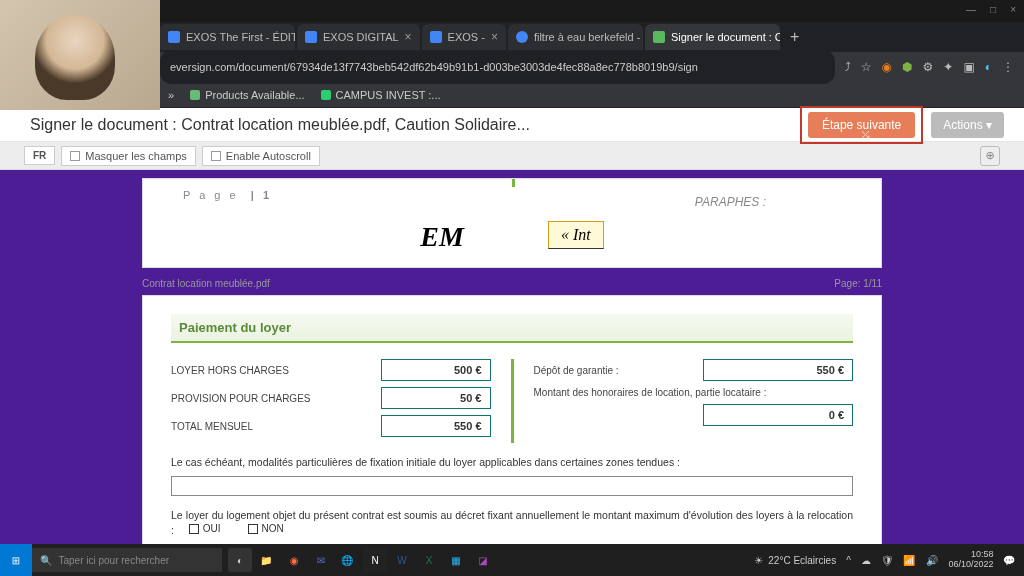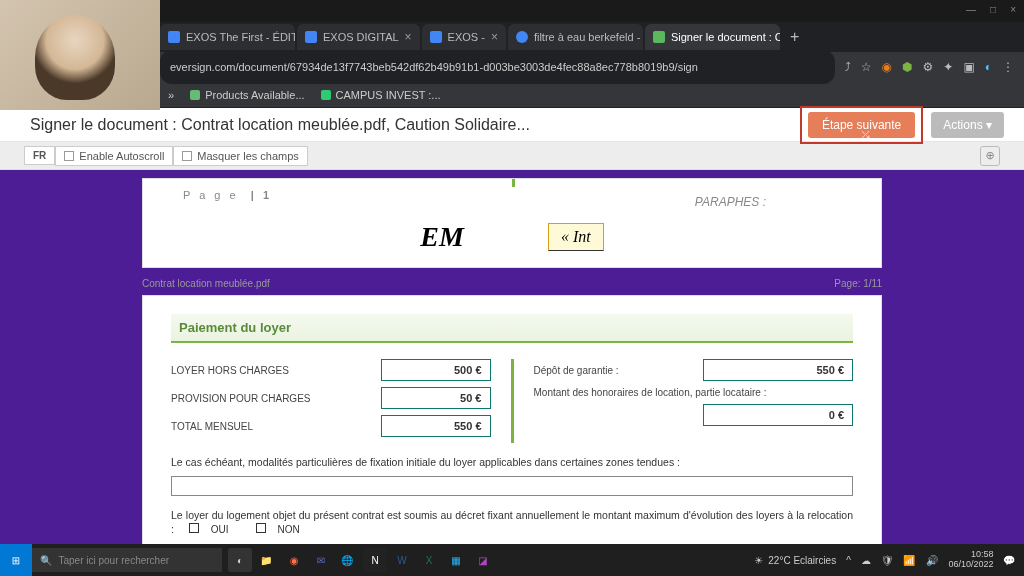--- a/index.html
+++ b/index.html
@@ -27,50 +27,50 @@
   .bm .bicon { width:10px; height:10px; background:#6b7; border-radius:2px; }
   
   .app { background:#fff; height: 34px; display:flex; align-items:center; justify-content:space-between; padding: 0 20px 0 30px; border-bottom:1px solid #e5e5e5; }
   .title { font-size:16px; color:#333; font-weight:500; }
   .headbtns { display:flex; gap:8px; align-items:center; }
   .highlight-box { border:2px solid #c1392b; padding:4px 6px; display:flex; }
   .nextbtn { background:#e67e5a; color:#fff; padding:6px 14px; font-size:12px; border-radius:3px; position:relative; }
   .nextbtn::after { content:'⤰'; position:absolute; left:50%; bottom:-3px; font-size:10px; color:#fff; }
   .actions { background:#bbb; color:#fff; padding:6px 12px; font-size:12px; border-radius:3px; }
   
-  .toolbar { background:#ededed; height:28px; display:flex; align-items:center; padding: 0 24px; border-bottom:1px solid #ddd; }
+  .toolbar { background:#ededed; height:28px; display:flex; align-items:center; padding: 0 24px; gap:6px; border-bottom:1px solid #ddd; }
   .fr { background:#fff; border:1px solid #ccc; padding:3px 8px; font-size:10px; font-weight:bold; color:#555; }
   .chk { background:#fff; border:1px solid #ccc; padding:3px 8px; font-size:11px; color:#555; display:flex; align-items:center; gap:5px; }
   .chk .box { width:10px; height:10px; border:1px solid #999; }
   .zoom { margin-left:auto; width:20px; height:20px; border:1px solid #bbb; border-radius:3px; display:flex; align-items:center; justify-content:center; font-size:11px; color:#888; }
   
   .workspace { background:#4c1d95; height: 406px; overflow:hidden; padding: 8px 0; }
   
   .page1 { width: 740px; margin: 0 auto 10px; background:#fff; padding: 6px 40px 14px; border:1px solid #ddd; position:relative; }
   .pagenum { font-size:11px; color:#888; letter-spacing:3px; }
   .green-divider { position:absolute; left:50%; top:0; width:3px; height:8px; background:#7cb342; }
   .paraphes { text-align:center; font-size:12px; font-style:italic; color:#888; position:absolute; right:115px; top:16px; }
-  .sigs { display:flex; justify-content:center; gap:84px; margin-top:18px; align-items:center; }
+  .sigs { display:flex; justify-content:center; gap:84px; margin-top:18px; align-items:flex-start; }
   .em { font-family: 'Brush Script MT', cursive; font-size:28px; font-weight:bold; font-style:italic; }
   .initbox { background:#fef9d7; border:1px solid #d4a017; padding:4px 12px; font-family:cursive; font-size:16px; font-style:italic; border-bottom: 1px solid #333; }
   
   .docname { width: 740px; margin: 0 auto 6px; display:flex; justify-content:space-between; font-size:10px; color:#999; }
   
   .page2 { width: 740px; margin: 0 auto; background:#fff; padding: 18px 28px; border:1px solid #ddd; font-size:11px; color:#333; }
   .section-head { color:#5a8a3a; font-weight:bold; font-size:13px; padding: 6px 8px; border-bottom:2px solid #7cb342; background:linear-gradient(#f5f9f0,#eaf3df); margin-bottom:16px; }
   .cols { display:flex; gap:20px; }
   .col { flex:1; }
   .row { display:flex; align-items:center; margin-bottom:6px; gap:24px; }
   .row label { flex:1; font-size:10px; color:#444; }
   .valbox { border:1px solid #0f766e; padding:4px 8px; width:110px; text-align:right; font-weight:bold; font-size:11px; }
   .valbox.wide { width:150px; }
   .divider { width:3px; background:#7cb342; align-self:stretch; }
   .para { font-size:10.5px; color:#333; text-align:justify; margin-top:12px; line-height:1.4; }
   .longbox { border:1px solid #888; height:20px; margin:6px 0; }
-  .inline-chk { display:inline-flex; gap:12px; margin: 0 12px; font-size:10px; }
+  .inline-chk { display:inline-flex; align-items:center; gap:4px; margin: 0 12px; font-size:10px; }
   .inline-chk .sq { width:10px; height:10px; border:1.5px solid #333; }
   
   .taskbar { position:absolute; bottom:0; left:0; right:0; height:32px; background:#1f1f1f; display:flex; align-items:center; color:#ccc; font-size:10px; }
   .start { width:32px; height:32px; display:flex; align-items:center; justify-content:center; background:#0078d4; color:#fff; }
   .search { background:#333; height:24px; width:190px; display:flex; align-items:center; padding:0 8px; gap:6px; color:#888; }
   .tbicons { display:flex; gap:3px; margin-left:6px; }
   .tbicons span { width:24px; height:24px; display:flex; align-items:center; justify-content:center; border-radius:2px; }
   .tray { margin-left:auto; display:flex; align-items:center; gap:10px; padding-right:8px; }
   .weather { display:flex; align-items:center; gap:5px; }
   .clock { text-align:right; line-height:1.1; font-size:9px; }
@@ -146,25 +146,25 @@
       <div class="nextbtn">Étape suivante</div>
     </div>
     <div class="actions"><span>Actions</span> ▾</div>
   </div>
 </div>
 
 <div class="toolbar">
   <div class="fr">FR</div>
   <div class="chk">
       <span class="box"></span>
-      <span>Enable Autoscroll</span>
+      <span>Masquer les champs</span>
     </div>
   <div class="chk">
       <span class="box"></span>
-      <span>Masquer les champs</span>
+      <span>Enable Autoscroll</span>
     </div>
   <div class="zoom">⊕</div>
 </div>
 
 <div class="workspace">
   <div class="page1">
     <div class="green-divider"></div>
     <span class="pagenum"><span>P a g e</span>&nbsp;&nbsp;<b>| 1</b></span>
     <div class="paraphes">PARAPHES :</div>
     <div class="sigs">

